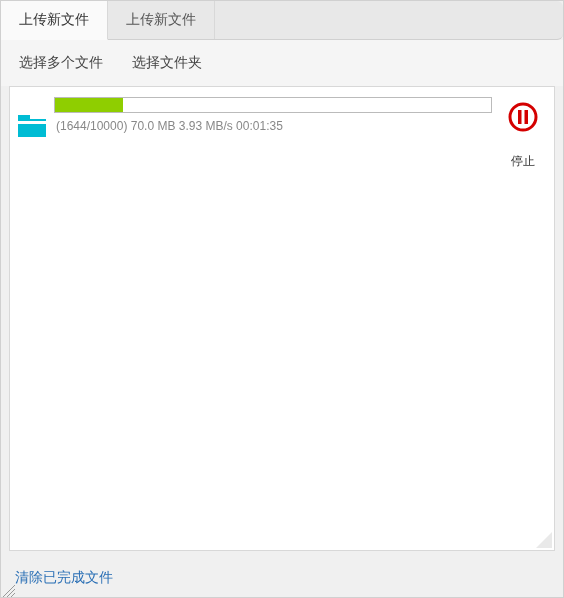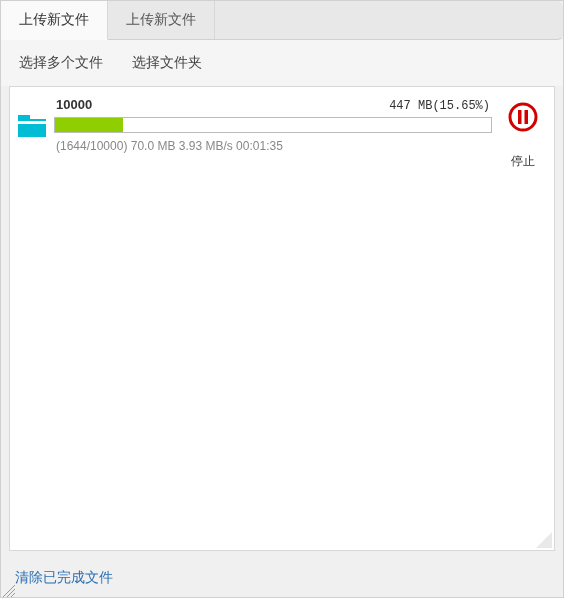--- a/index.html
+++ b/index.html
@@ -144,24 +144,20 @@
   <div class="content">
     <div class="upload-item">
       <span class="folder-icon">
         <svg viewBox="0 0 28 22" width="28" height="22">
           <rect x="0" y="4" width="28" height="18" fill="#00bcd4"></rect>
           <rect x="0" y="0" width="12" height="8" fill="#00bcd4"></rect>
           <rect x="0" y="6" width="28" height="3" fill="#ffffff"></rect>
         </svg>
       </span>
       <div class="upload-body">
-        <div class="upload-head">
-          <span class="upload-name">10000</span>
-          <span class="upload-size">447 MB(15.65%)</span>
-        </div>
         <div class="progress-bar">
           <div class="progress-fill" style="width: 15.65%;"></div>
         </div>
         <div class="upload-stats">(1644/10000) 70.0 MB 3.93 MB/s 00:01:35</div>
       </div>
       <div class="stop-ctrl">
         <span>
           <svg width="32" height="32" viewBox="0 0 32 32">
             <circle cx="16" cy="16" r="13" fill="none" stroke="#d40000" stroke-width="3"></circle>
             <rect x="11" y="9" width="3.5" height="14" fill="#d40000"></rect>

